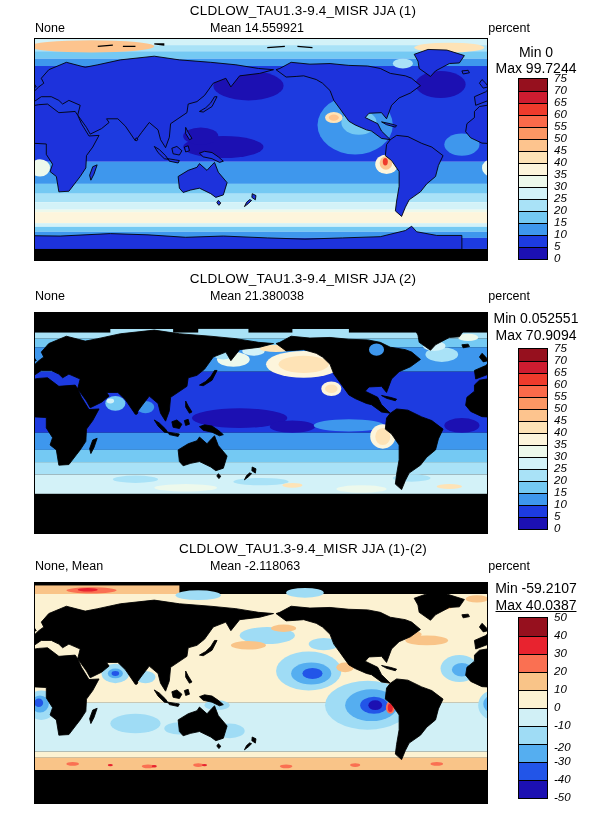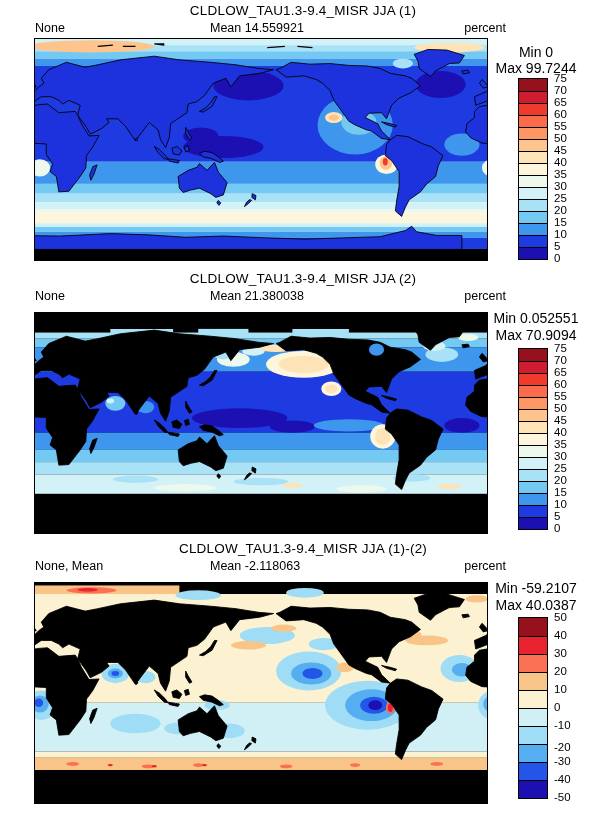--- a/index.html
+++ b/index.html
@@ -5,29 +5,29 @@
   html,body{margin:0;padding:0;background:#fff;}
   body{width:606px;height:814px;position:relative;overflow:hidden;
        font-family:"Liberation Sans","DejaVu Sans",sans-serif;color:#000;}
   .panel{position:absolute;left:0;width:606px;height:270px;}
   .p1{top:0;} .p2{top:268px;} .p3{top:538px;}
   .title{position:absolute;top:3px;left:0;width:606px;text-align:center;
          font-size:13.5px;letter-spacing:0.2px;}
   .row-lbl{position:absolute;top:21px;font-size:12.5px;}
   .lbl-left{left:35px;}
   .lbl-mean{left:210px;}
-  .lbl-units{right:100px;}
+  .lbl-units{right:76px;}
   .map{position:absolute;left:34px;width:452px;border:1px solid #000;background:#fff;display:block;}
   .p1 .map{top:38px;height:221px;}
   .p2 .map,.p3 .map{top:44px;height:220px;}
   .minmax{position:absolute;left:490px;width:92px;text-align:center;font-size:14px;white-space:nowrap;}
   .p1 .min{top:44px;} .p1 .max{top:60px;}
   .p2 .min{top:42px;} .p2 .max{top:59px;}
-  .p3 .min{top:42px;} .p3 .max{top:59px;}
-  .cbar{position:absolute;left:518px;width:80px;height:182px;}
+  .p3 .min{top:42px;} .p3 .max{top:59px;text-decoration:underline;}
+  .cbar{position:absolute;left:518px;width:80px;height:182px;font-style:italic;}
   .p1 .cbar{top:78px;} .p2 .cbar{top:80px;} .p3 .cbar{top:79px;}
   .cbar-box{position:absolute;left:0;top:0;width:28px;height:180px;border:1px solid #000;}
   .cbar-cell{position:absolute;left:0;width:28px;border-top:1px solid #000;box-sizing:border-box;}
   .cbar-cell:first-child{border-top:none;}
   .cbar-tick{position:absolute;left:36px;width:44px;height:13px;font-size:11.5px;line-height:13px;}
   .ice{stroke:#000;stroke-width:0.9;fill:none;}
   .land-model{fill:#1d32dc;stroke:#000;stroke-width:0.7;}
   .land-black{fill:#000;stroke:#000;stroke-width:0.7;}
   .blk{fill:#000;}
   svg{shape-rendering:auto;}

